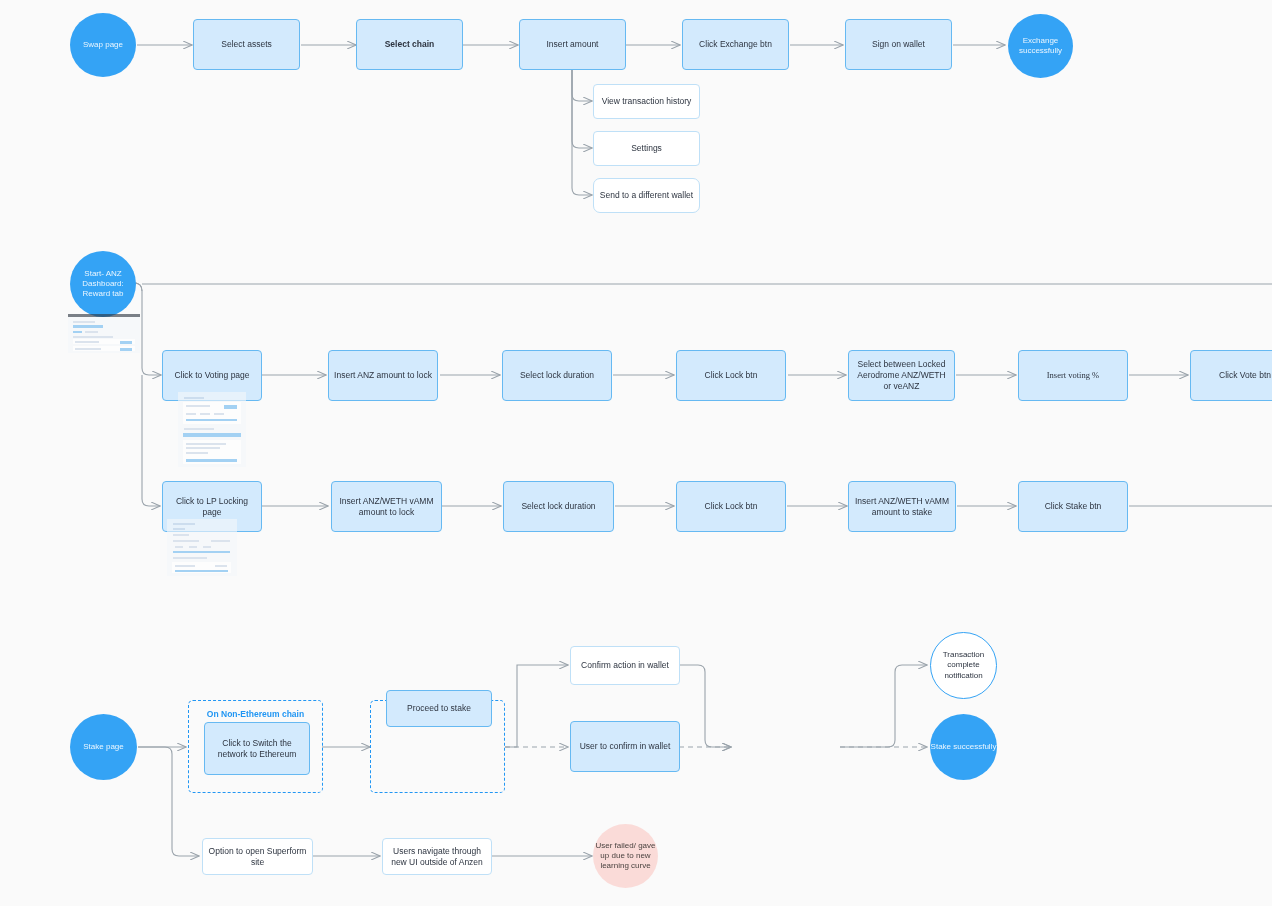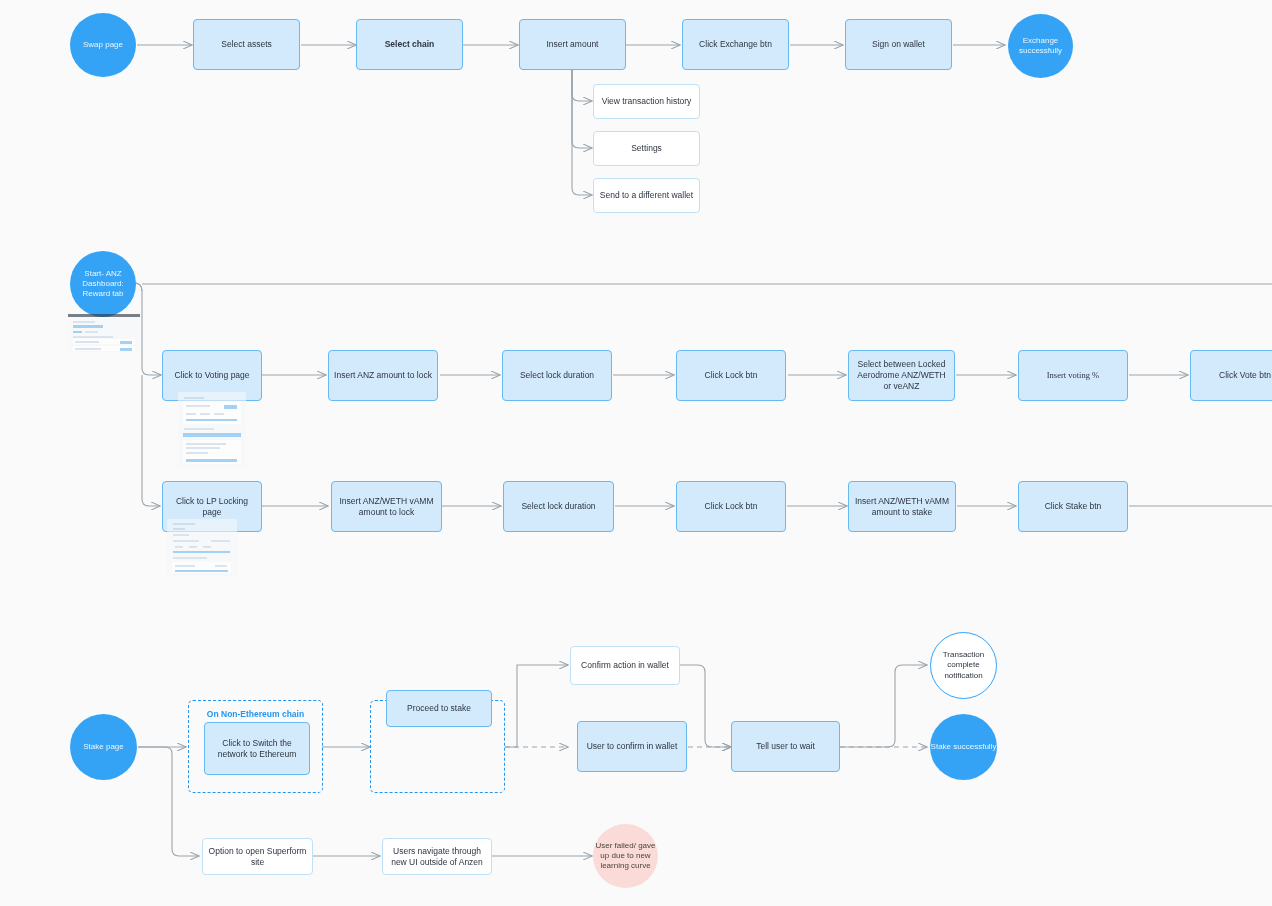--- a/index.html
+++ b/index.html
@@ -133,21 +133,21 @@
   </div>
 
   <div class="node boxw" style="left:593px;top:84px;width:107px;height:35px;">
     <span>View transaction history</span>
   </div>
 
   <div class="node boxw" style="left:593px;top:131px;width:107px;height:35px;">
     <span>Settings</span>
   </div>
 
-  <div class="node boxw" style="left:593px;top:178px;width:107px;height:35px;">
+  <div class="node boxw" style="left:593px;top:178px;width:107px;height:35px;border-radius:7px;">
     <span>Send to a different wallet</span>
   </div>
 
   <div class="node circle" style="left:70px;top:251px;width:66px;height:66px;padding:0 4px;">
     <span>Start- ANZ Dashboard: Reward tab</span>
   </div>
 
   <div class="thumb" style="left:68px;top:314px;width:72px;height:39px;">
     <i class="d" style="left:0;top:0;width:72px;height:3px;"></i>
     <i style="left:5px;top:7px;width:22px;height:2px;"></i>
@@ -265,27 +265,24 @@
     <div class="group-label">On Non-Ethereum chain</div>
   </div>
   <div class="node box" style="left:386px;top:690px;width:106px;height:37px;">
     <span>Proceed to stake</span>
   </div>
 
   <div class="node boxw" style="left:570px;top:646px;width:110px;height:39px;text-align:center;">
     <span>Confirm action in wallet</span>
   </div>
 
-  <div class="node box" style="left:570px;top:721px;width:110px;height:51px;margin-left:7px;">
+  <div class="node box" style="left:570px;top:721px;width:110px;height:51px;">
     <span>User to confirm in wallet</span>
   </div>
 
-  <div class="node box" style="left:731px;top:721px;width:109px;height:51px;">
-    <span>Tell user to wait</span>
-  </div>
 
   <div class="node circleo" style="left:930px;top:632px;width:67px;height:67px;">
     <span>Transaction complete notification</span>
   </div>
 
   <div class="node circle" style="left:930px;top:714px;width:67px;height:66px;">
     <span>Stake successfully</span>
   </div>
 
   <div class="node boxw" style="left:202px;top:838px;width:111px;height:37px;">

